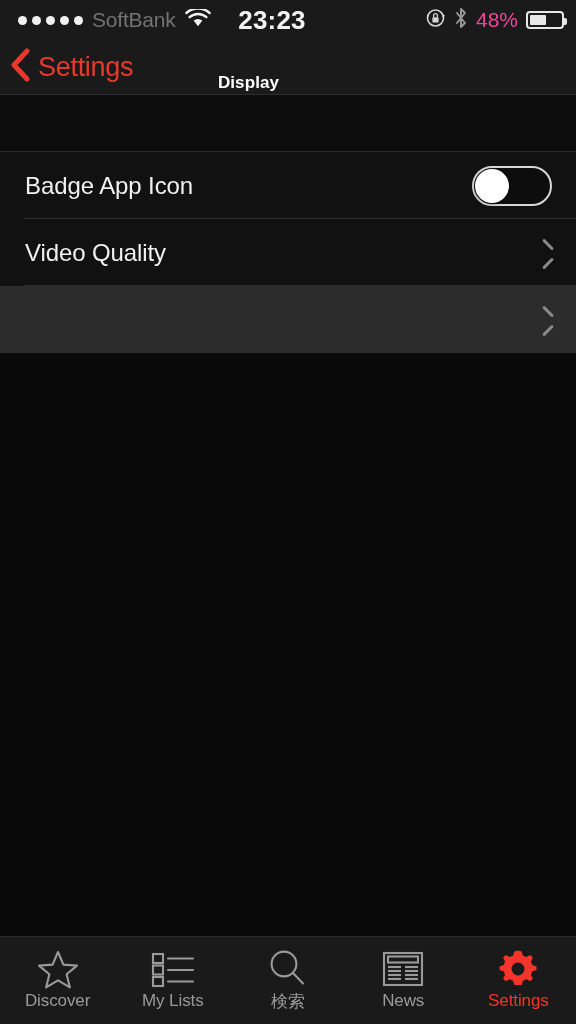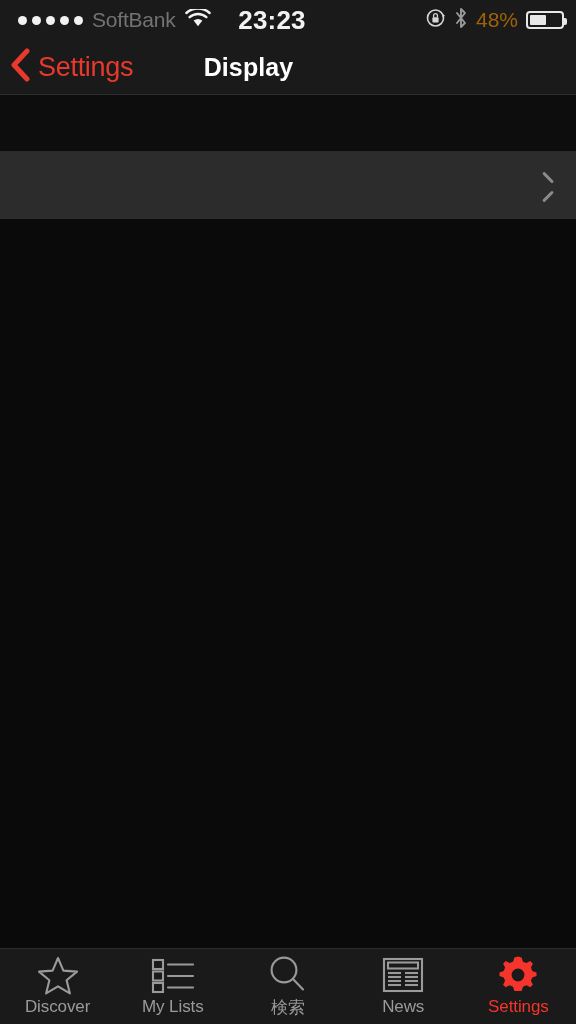--- a/index.html
+++ b/index.html
@@ -59,21 +59,21 @@
     letter-spacing: 0.2px;
   }
   .sb-right {
     position: absolute;
     right: 12px; top: 0;
     height: 40px;
     display: flex;
     align-items: center;
     gap: 8px;
   }
-  .sb-pct { font-size: 21px; color: #a16207; }
+  .sb-pct { font-size: 21px; color: #ec4899; }
   .battery {
     position: relative;
     width: 38px; height: 18px;
     border: 2px solid #e8e8e8;
     border-radius: 4px;
     box-sizing: border-box;
   }
   .battery::after {
     content: "";
     position: absolute;
@@ -108,26 +108,26 @@
     gap: 6px;
     cursor: pointer;
   }
   .nav-back-label {
     font-size: 27px;
     color: #e8392c;
     letter-spacing: -0.3px;
   }
   .nav-title {
     position: absolute;
-    left: 0; top: 0;
+    left: 0; top: 16px;
     width: 497px; height: 54px;
     display: flex;
     align-items: center;
     justify-content: center;
-    font-size: 25px;
+    font-size: 17px;
     font-weight: bold;
     color: #ffffff;
     letter-spacing: 0.1px;
   }
 
   
   .content {
     position: absolute;
     top: 95px; left: 0;
     width: 576px;
@@ -208,21 +208,21 @@
     border-radius: 2px;
   }
   .chevron::before { top: 7px;  transform: rotate(45deg);  transform-origin: right center; }
   .chevron::after  { top: 16px; transform: rotate(-45deg); transform-origin: right center; }
 
   
   .tab-bar {
     position: absolute;
     left: 0; bottom: 0;
     width: 576px;
-    height: 76px;
+    height: 88px;
     background: #1a1a1a;
     border-top: 1px solid #2b2b2b;
     box-sizing: border-box;
     display: flex;
     align-items: center;
   }
   .tab {
     flex: 1;
     display: flex;
     flex-direction: column;
@@ -299,20 +299,36 @@
         </svg>
       </span>
       <span class="nav-back-label">Settings</span>
     </div>
     <div class="nav-title">Display</div>
   </div>
 
   <div class="content">
     <div class="table-spacer"></div>
     <div class="table-group" id="settings-list">
+        <div class="row">
+          <span class="row-label">Badge App Icon</span>
+          <span class="row-accessory">
+            <span class="toggle off">
+              <span class="knob"></span>
+            </span>
+          </span>
+          <span class="sep"></span>
+        </div>
+        <div class="row">
+          <span class="row-label">Video Quality</span>
+          <span class="row-accessory">
+            <span class="chevron"></span>
+          </span>
+          <span class="sep"></span>
+        </div>
         <div class="row highlighted last">
           <span class="row-accessory">
             <span class="chevron"></span>
           </span>
           <span class="sep"></span>
         </div>
       </div>
   </div>
 
   <div class="tab-bar" id="tab-bar">

